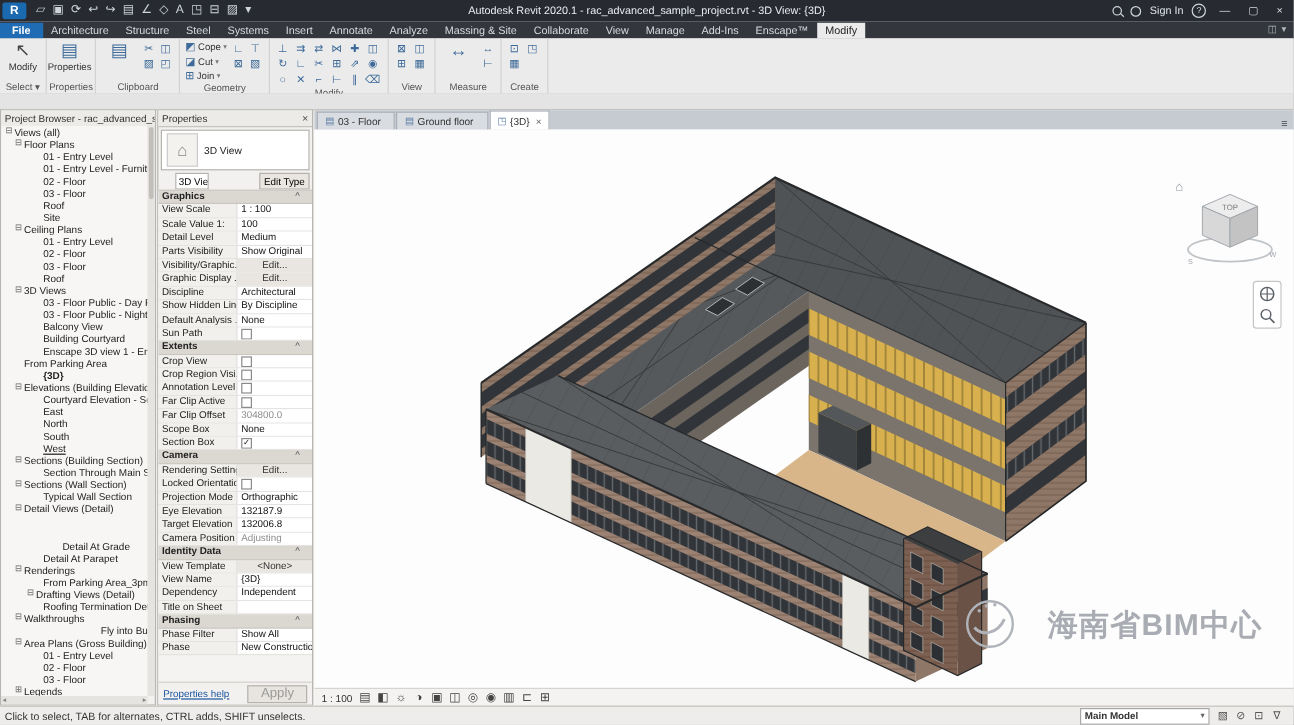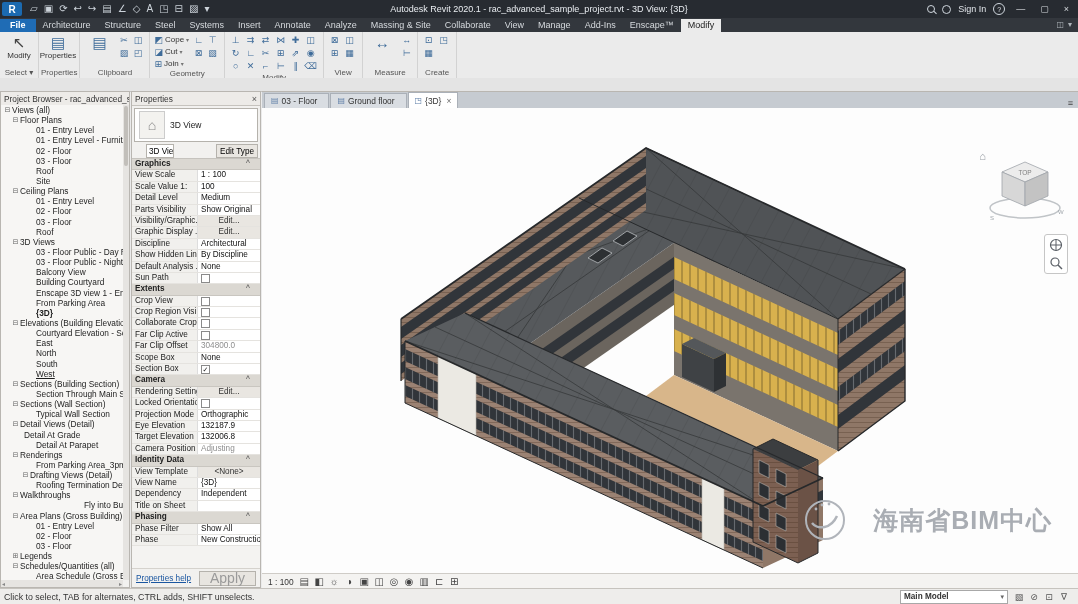--- a/index.html
+++ b/index.html
@@ -86,21 +86,21 @@
   .prow.group .pv{background:transparent;flex:none;width:14px;color:#555;font-weight:normal;}
   .prow.dim .pv{color:#8e8e8e;}
   .prow.edit .pv,.prow.btn .pv{background:#e9e6e1;text-align:center;color:#333;padding-left:0;}
   .prow.check .pv::before{content:"";display:inline-block;width:7px;height:7px;border:1px solid #8a8a8a;
     background:#fff;margin-top:1px;font-size:7px;line-height:7px;text-align:center;color:#222;}
   .prow.check.on .pv::before{content:"✓";}
   .propsfoot{position:absolute;left:0;right:0;bottom:0;height:18px;background:#f2f1ef;border-top:1px solid #d5d2cd;
     display:flex;align-items:center;font-size:8.2px;padding:0 4px;}
   .propshelp{color:#1a56a0;text-decoration:underline;}
   .applybtn{margin-left:auto;border:1px solid #b5b2ac;background:#e8e5e0;color:#9a9a9a;padding:0 10px;
-    height:13px;line-height:12px;font-size:14px;}
+    height:13px;line-height:12px;font-size:11px;}
 
   
   #canvas{position:absolute;left:262px;top:91px;right:0;bottom:16px;background:#fff;border-top:1px solid #b9b6b1;}
   .vtabs{height:16px;background:#c6cbd1;display:flex;align-items:flex-end;padding-left:2px;gap:1px;}
   .vtab{height:14px;line-height:14px;background:#d9dde2;border:1px solid #aab0b8;border-bottom:none;
     font-size:8.4px;padding:0 6px;display:flex;gap:3px;color:#333;align-items:center;}
   .vtab.active{background:#fff;height:15px;}
   .vtab .vic{color:#5b7ca6;font-size:8px;}
   .vtab .vx{color:#666;margin-left:2px;}
   .tmenu{margin-left:auto;margin-right:5px;font-size:9px;color:#444;}
@@ -392,21 +392,21 @@
         <span>Balcony View</span>
       </div>
         <div class="trow" style="padding-left: 26px;">
         <span class="tg"></span>
         <span>Building Courtyard</span>
       </div>
         <div class="trow" style="padding-left: 26px;">
         <span class="tg"></span>
         <span>Enscape 3D view 1 - End of C...</span>
       </div>
-        <div class="trow" style="padding-left: 26px;">
+        <div class="trow" style="padding-left: 10px;">
         <span class="tg"></span>
         <span>From Parking Area</span>
       </div>
         <div class="trow bold" style="padding-left: 26px;">
         <span class="tg"></span>
         <span>{3D}</span>
       </div>
         <div class="trow" style="padding-left: 10px;">
         <span class="tg">⊟</span>
         <span>Elevations (Building Elevation)</span>
@@ -444,21 +444,21 @@
         <span>Sections (Wall Section)</span>
       </div>
         <div class="trow" style="padding-left: 26px;">
         <span class="tg"></span>
         <span>Typical Wall Section</span>
       </div>
         <div class="trow" style="padding-left: 10px;">
         <span class="tg">⊟</span>
         <span>Detail Views (Detail)</span>
       </div>
-        <div class="trow" style="padding-left: 14px;">
+        <div class="trow" style="padding-left: 42px; margin-top: 20px;">
         <span class="tg"></span>
         <span>Detail At Grade</span>
       </div>
         <div class="trow" style="padding-left: 26px;">
         <span class="tg"></span>
         <span>Detail At Parapet</span>
       </div>
         <div class="trow" style="padding-left: 10px;">
         <span class="tg">⊟</span>
         <span>Renderings</span>
@@ -589,21 +589,21 @@
       </div>
         <div class="prow check off">
         <span class="pl">Crop View</span>
         <span class="pv"></span>
       </div>
         <div class="prow check off">
         <span class="pl">Crop Region Visi...</span>
         <span class="pv"></span>
       </div>
         <div class="prow check off">
-        <span class="pl">Collaborate Crop</span>
+        <span class="pl">Annotation Level</span>
         <span class="pv"></span>
       </div>
         <div class="prow check off">
         <span class="pl">Far Clip Active</span>
         <span class="pv"></span>
       </div>
         <div class="prow dim">
         <span class="pl">Far Clip Offset</span>
         <span class="pv">304800.0</span>
       </div>

